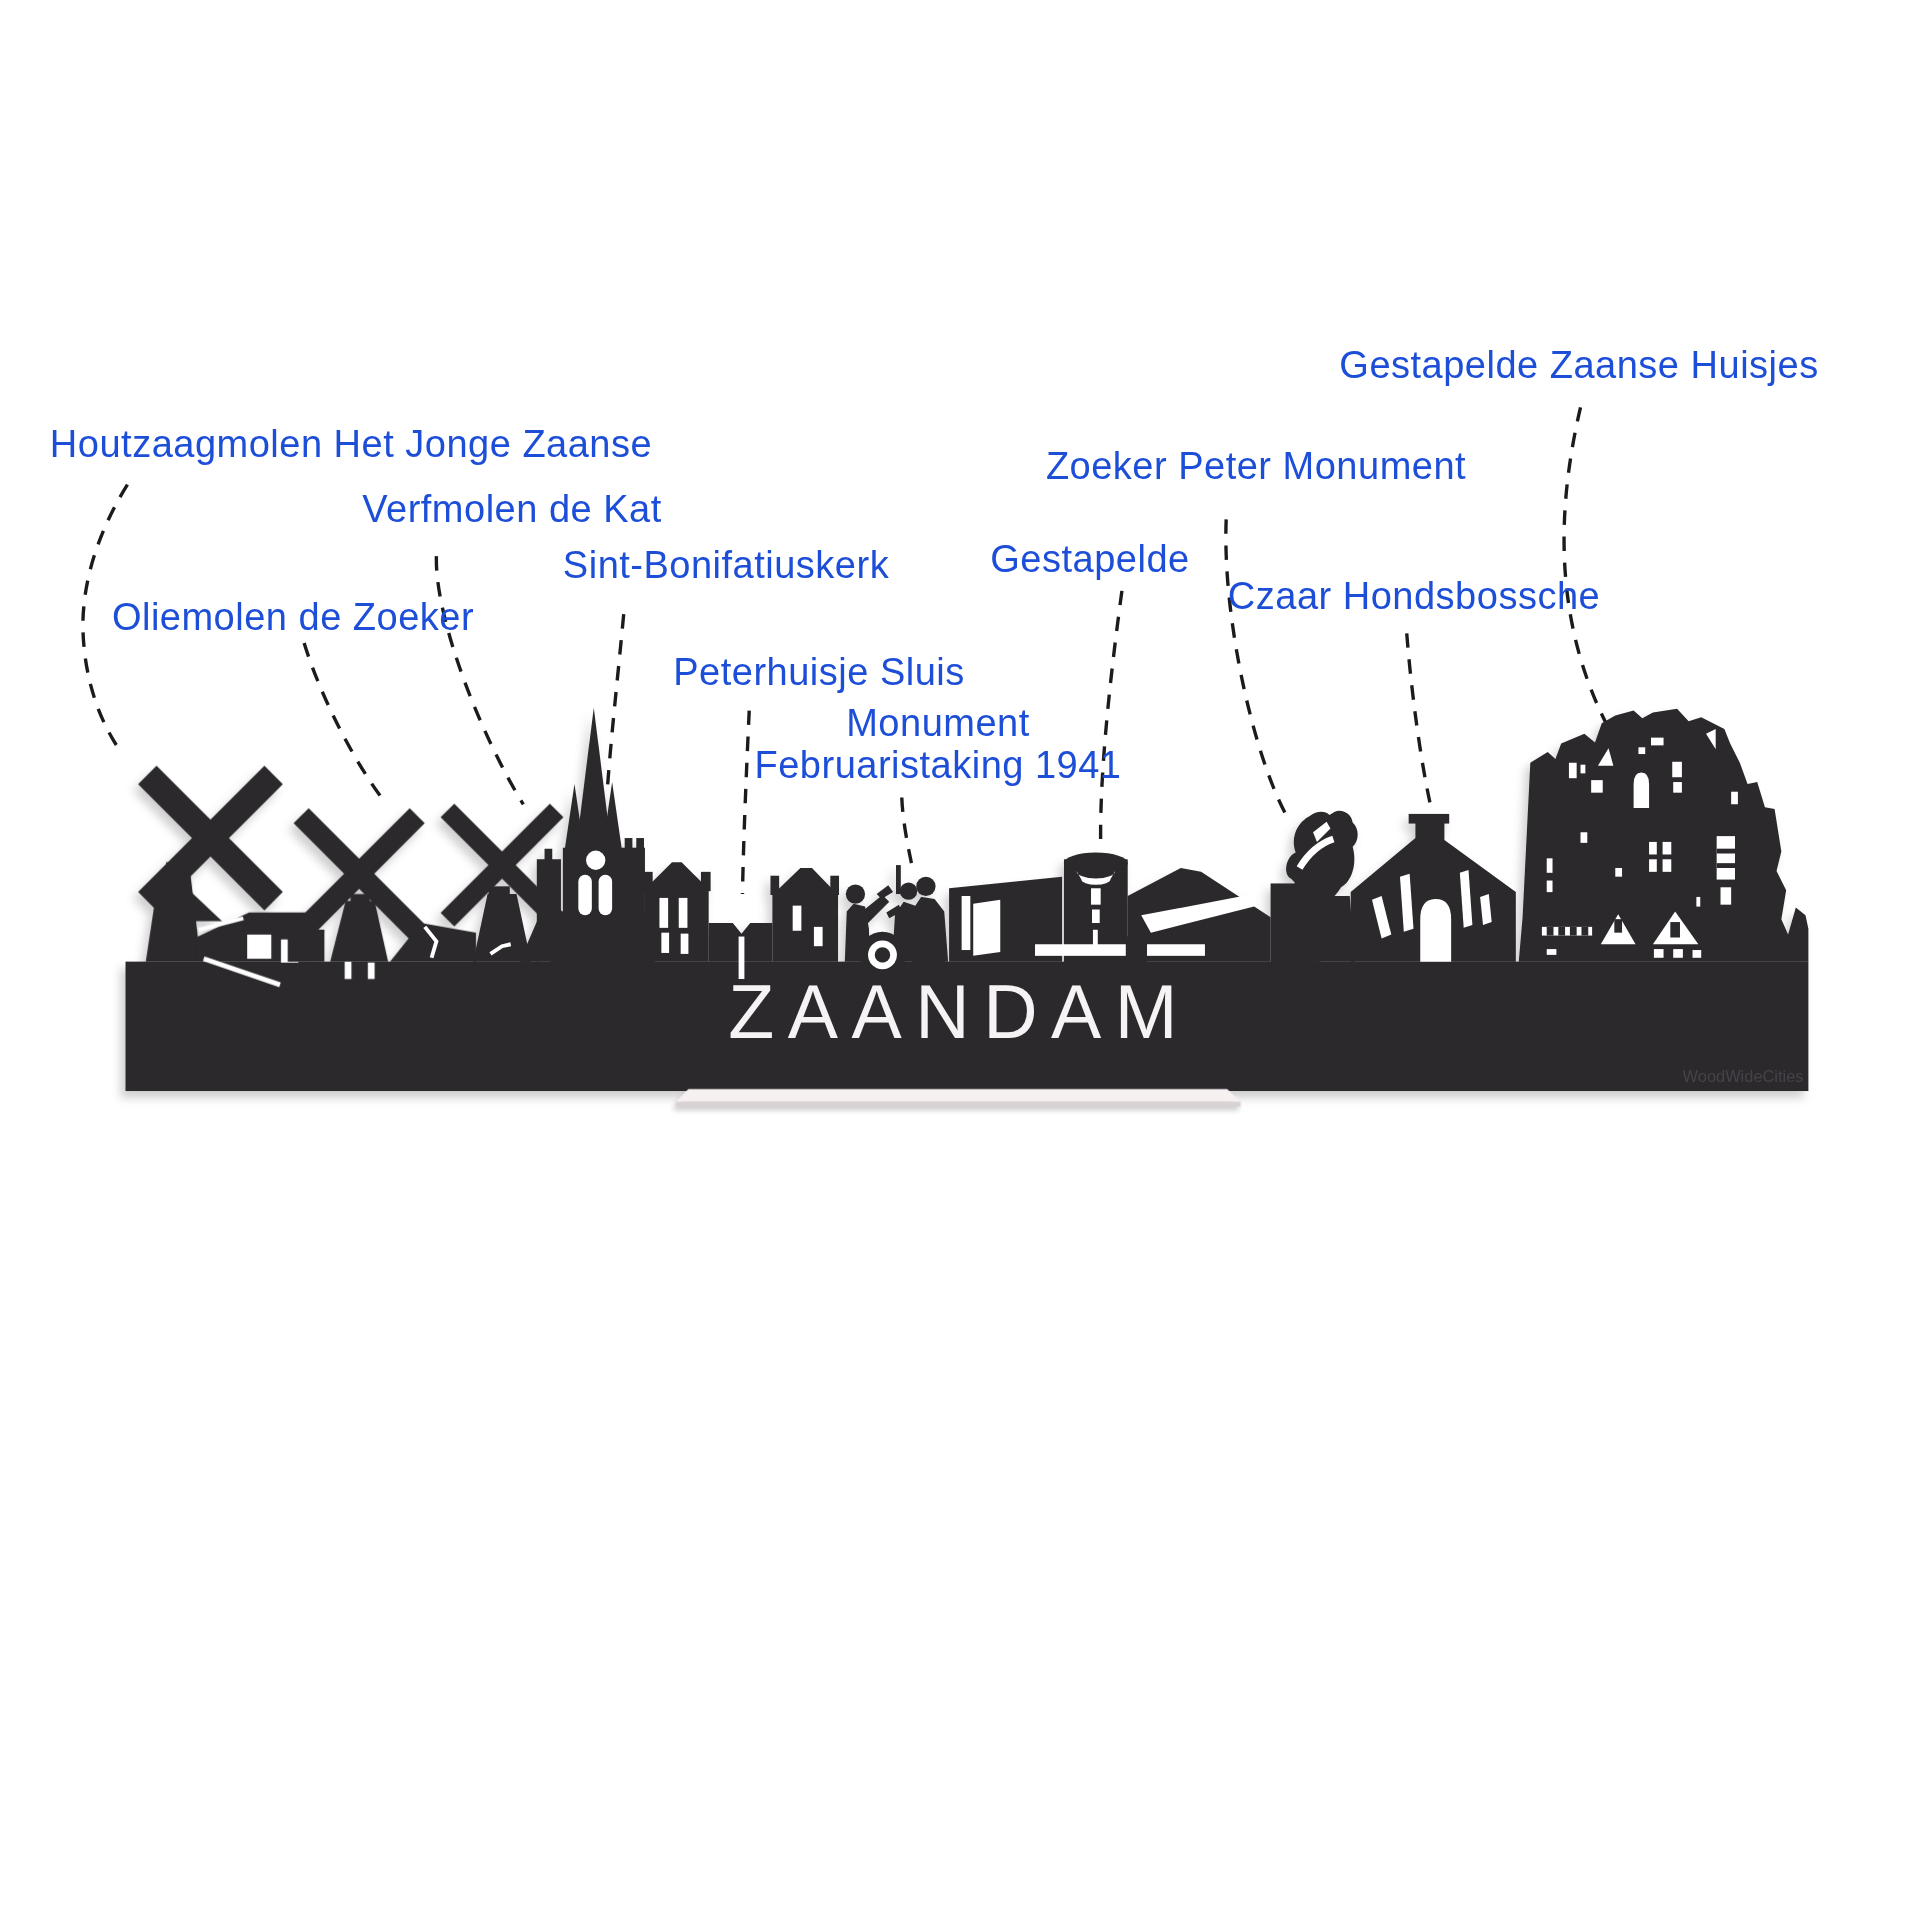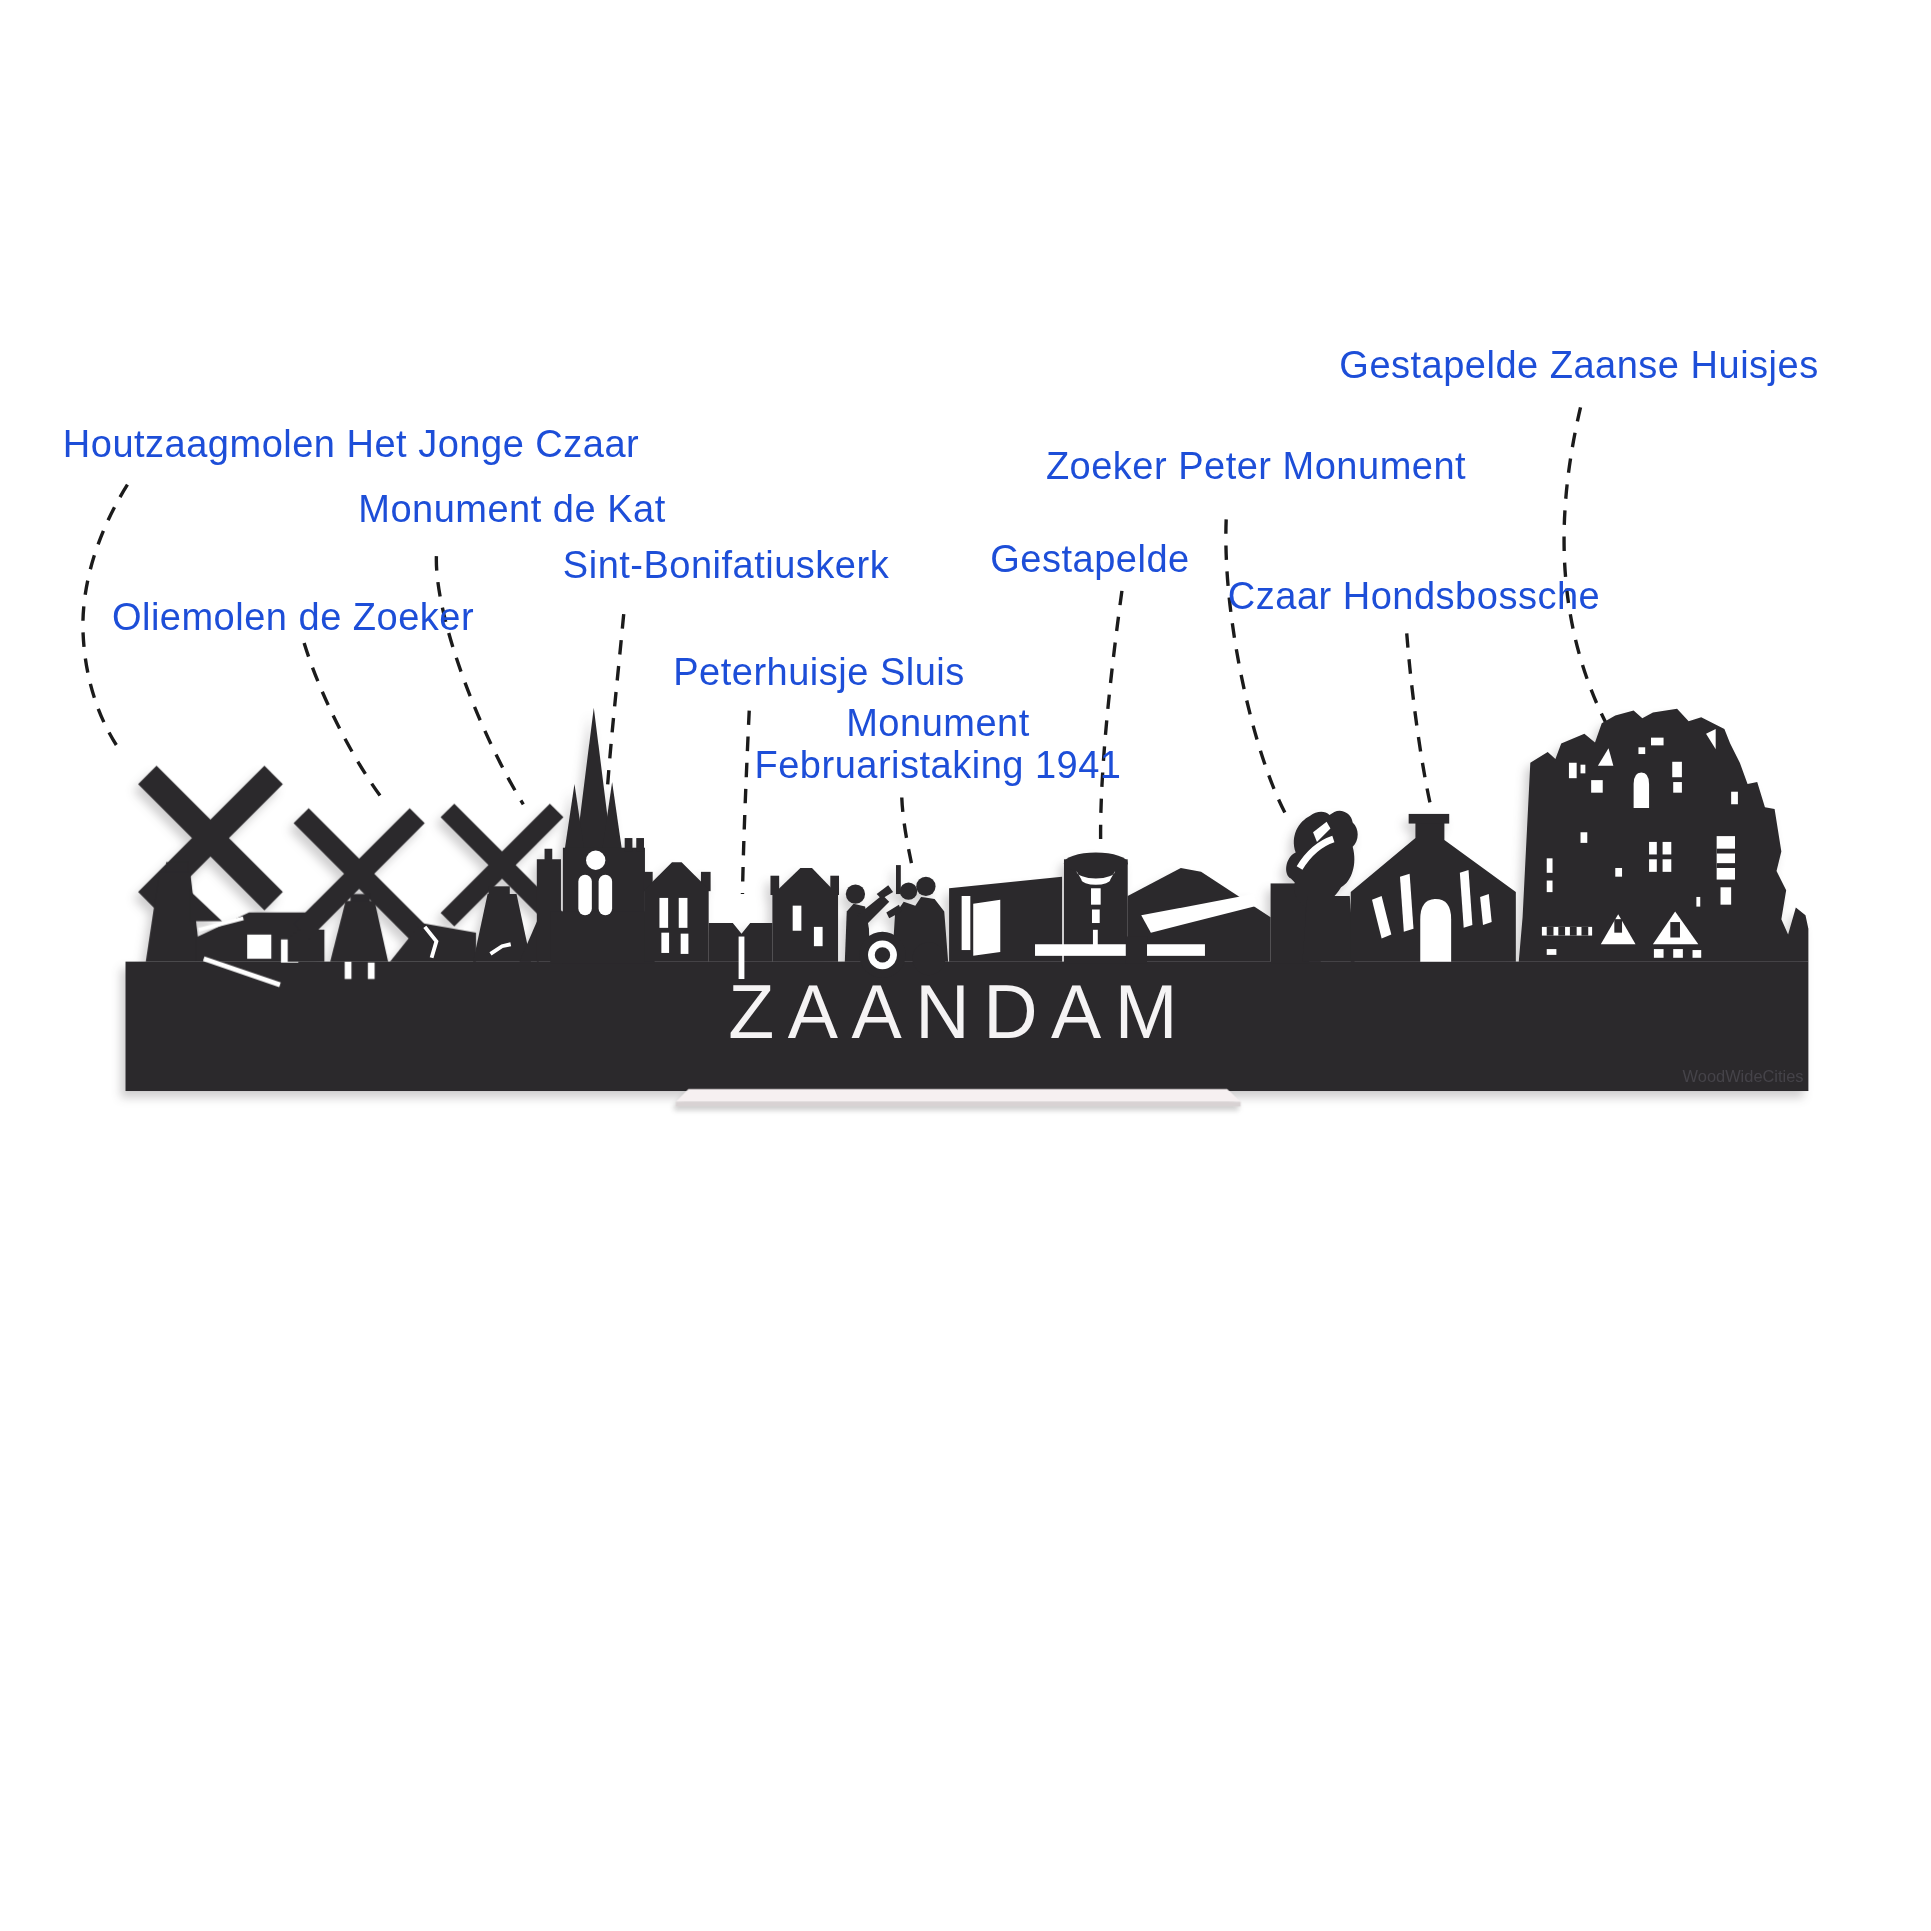--- a/index.html
+++ b/index.html
@@ -218,23 +218,23 @@
 
       <text class="watermark-text" x="1868" y="1121" font-size="17" text-anchor="end">WoodWideCities</text>
     </g>
 
     <g class="stand">
       <polygon fill="#f6f0f1" points="713,1128 1271,1128 1285,1141 700,1141"></polygon>
       <polygon fill="#d8d2d3" points="700,1141 1285,1141 1285,1146 700,1146"></polygon>
     </g>
   </svg>
 
-  <div class="label" style="left:351px;top:423px">Houtzaagmolen Het Jonge Czaar</div>
-
-  <div class="label" style="left:512px;top:488px">Monument de Kat</div>
+  <div class="label" style="left:351px;top:423px">Houtzaagmolen Het Jonge Zaanse</div>
+
+  <div class="label" style="left:512px;top:488px">Verfmolen de Kat</div>
 
   <div class="label" style="left:293px;top:596px">Oliemolen de Zoeker</div>
 
   <div class="label" style="left:726px;top:544px">Sint-Bonifatiuskerk</div>
 
   <div class="label" style="left:819px;top:651px">Peterhuisje Sluis</div>
 
   <div class="label" style="left:938px;top:702px">
     <span class="ln">Monument</span>
     <span class="ln">Februaristaking 1941</span>

